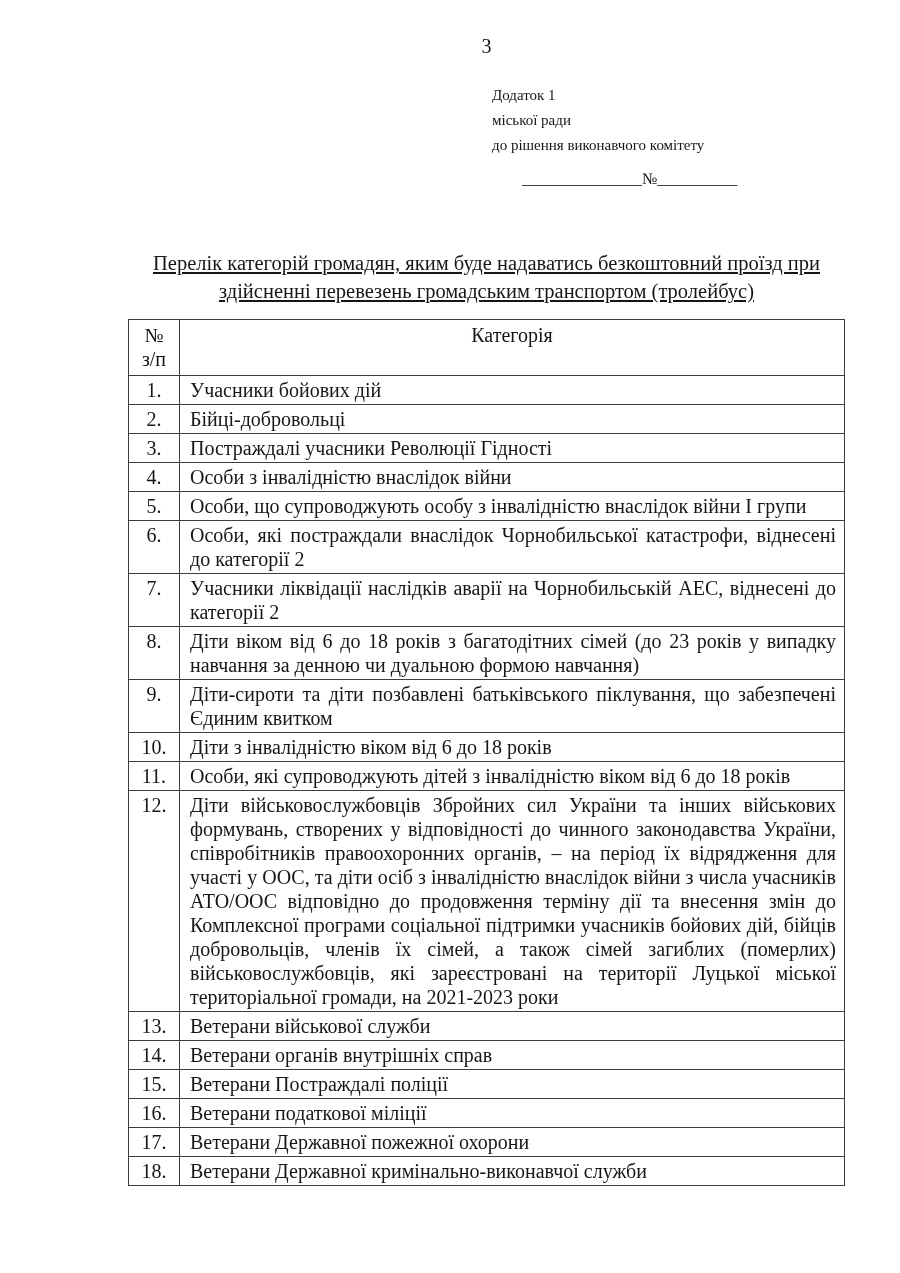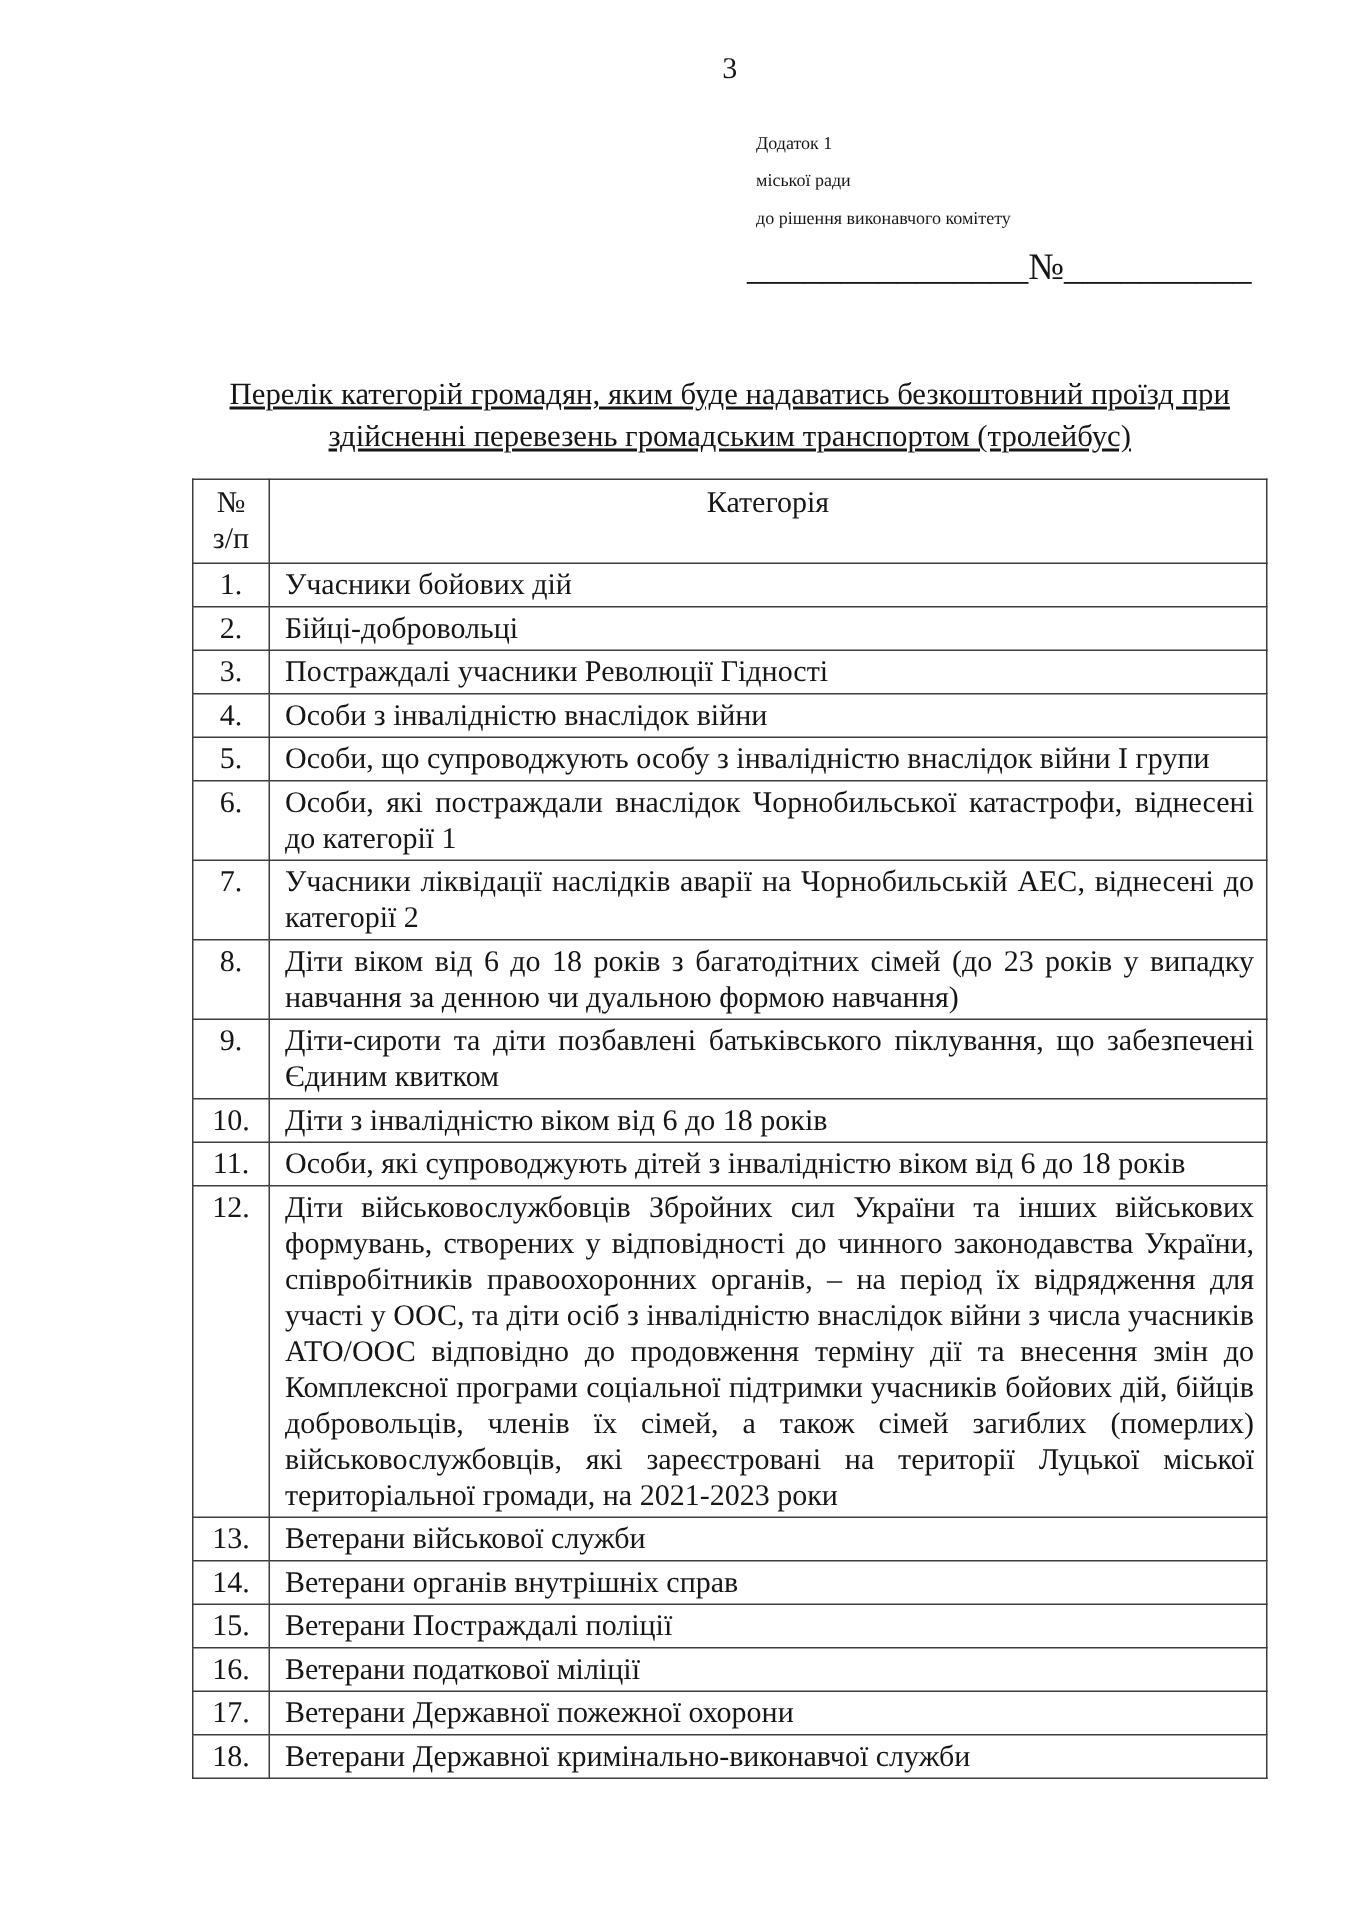--- a/index.html
+++ b/index.html
@@ -21,31 +21,31 @@
     position: absolute;
     top: 34px;
     left: 128px;
     width: 717px;
     text-align: center;
     font-size: 20px;
     line-height: 24px;
   }
   .annex-block {
     position: absolute;
-    left: 504px;
+    left: 492px;
     top: 83px;
-    font-size: 12px;
+    font-size: 15px;
     line-height: 25px;
     white-space: nowrap;
   }
   .number-line {
     position: absolute;
-    left: 498px;
+    left: 522px;
     top: 166px;
-    font-size: 25px;
+    font-size: 16px;
     line-height: 25px;
     white-space: nowrap;
   }
   .doc-title {
     position: absolute;
     left: 120px;
     top: 249px;
     width: 733px;
     text-align: center;
     font-size: 20.5px;
@@ -132,21 +132,21 @@
     <td class="cat">Особи з інвалідністю внаслідок війни</td>
   </tr>
 
   <tr>
     <td class="num">5.</td>
     <td class="cat">Особи, що супроводжують особу з інвалідністю внаслідок війни І групи</td>
   </tr>
 
   <tr>
     <td class="num">6.</td>
-    <td class="cat">Особи, які постраждали внаслідок Чорнобильської катастрофи, віднесені до категорії 1</td>
+    <td class="cat">Особи, які постраждали внаслідок Чорнобильської катастрофи, віднесені до категорії 2</td>
   </tr>
 
   <tr>
     <td class="num">7.</td>
     <td class="cat">Учасники ліквідації наслідків аварії на Чорнобильській АЕС, віднесені до категорії 2</td>
   </tr>
 
   <tr>
     <td class="num">8.</td>
     <td class="cat">Діти віком від 6 до 18 років з багатодітних сімей (до 23 років у випадку навчання за денною чи дуальною формою навчання)</td>

